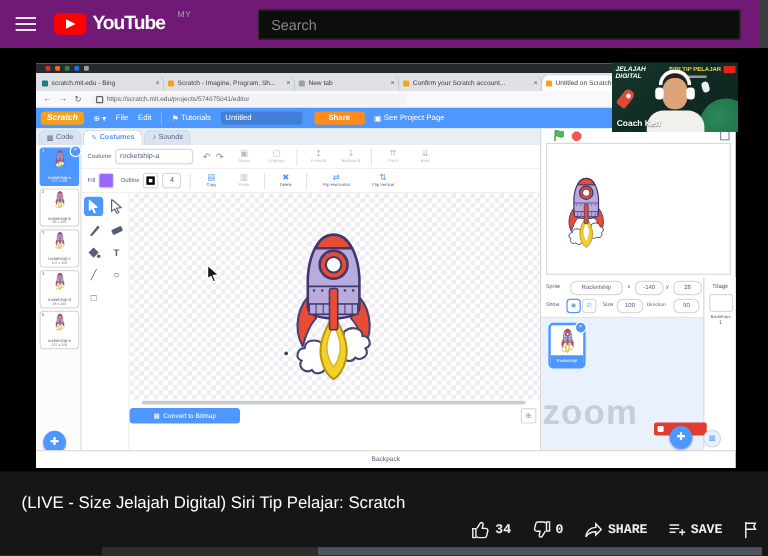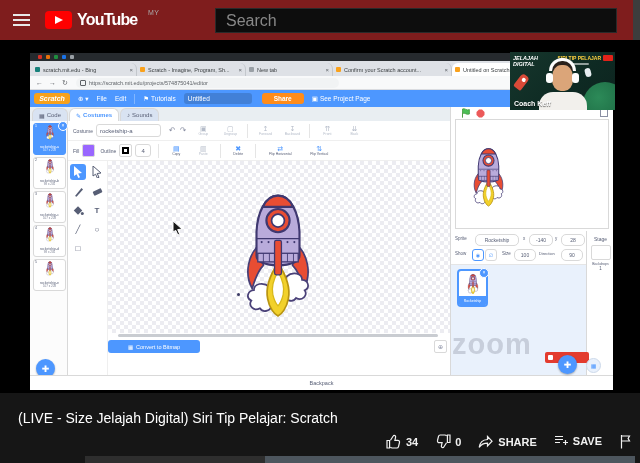--- a/index.html
+++ b/index.html
@@ -1,30 +1,30 @@
 <!DOCTYPE html>
 <html><head>
 <meta charset="utf-8">
 <style>
   html,body{margin:0;padding:0;background:#181818;}
   #app{position:relative;width:640px;height:463px;overflow:hidden;background:#181818;
        font-family:"Liberation Sans","DejaVu Sans",sans-serif;-webkit-font-smoothing:antialiased;}
   .abs{position:absolute;}
   .flex{display:flex;align-items:center;}
   
-  #yt-header{left:0;top:0;width:640px;height:40px;background:#7f1d1d;}
+  #yt-header{left:0;top:0;width:640px;height:40px;background:#701a75;}
   #hamburger{left:13px;top:14px;width:17px;height:12px;
     background:repeating-linear-gradient(#e8e8e8 0 2px,transparent 2px 5px);}
   #yt-logo-badge{left:45px;top:11px;width:27px;height:18px;background:#f00;border-radius:4px;}
   #yt-logo-badge:after{content:"";position:absolute;left:10px;top:5px;border-left:8px solid #fff;
     border-top:4.5px solid transparent;border-bottom:4.5px solid transparent;}
   #yt-wordmark{left:77px;top:11px;color:#fff;font-size:16px;font-weight:700;letter-spacing:-.8px;}
   #yt-region{left:148px;top:9px;color:#aaa;font-size:7px;letter-spacing:.5px;}
   #yt-search{left:215px;top:8px;width:390px;height:23px;background:#0d0d0d;border:1px solid #2a2a2a;
-    color:#bbb;font-size:16px;padding:0 0 0 10px;outline:none;}
+    color:#bbb;font-size:12px;padding:0 0 0 10px;outline:none;}
   #yt-search::placeholder{color:#888;}
   #page-scrollbar{right:0;top:0;width:7px;height:47px;background:#3d3d3d;}
   
   #player{left:0;top:40px;width:640px;height:353px;background:#000;}
   #screen{left:30px;top:13px;width:583px;height:337px;background:#fff;overflow:hidden;}
   
   #fav-strip{left:0;top:0;width:583px;height:8px;background:#262a2e;}
   .appdot{width:4px;height:4px;border-radius:1px;margin-right:4px;}
   #tabbar{left:0;top:8px;width:583px;height:15px;background:#dee1e6;padding-left:2px;box-sizing:border-box;}
   .btab{height:13px;margin-top:2px;border-radius:6px 6px 0 0;padding:0 3px;display:flex;align-items:center;
@@ -142,21 +142,21 @@
   #wc-hair{position:absolute;left:41px;top:9px;width:23px;height:10px;background:#2a211c;border-radius:11px 11px 0 0;}
   #wc-band{position:absolute;left:39px;top:6px;width:27px;height:13px;border:3px solid #fdfdfd;border-bottom:none;
     border-radius:13px 13px 0 0;box-sizing:border-box;}
   .earcup{position:absolute;top:21px;width:7px;height:10px;background:#fdfdfd;border-radius:3px;}
   #wc-name{position:absolute;left:4px;bottom:3px;color:#fff;font-size:7px;font-weight:700;text-shadow:0 1px 1px rgba(0,0,0,.6);}
   
   #below{left:0;top:393px;width:640px;height:70px;background:#161616;}
   #hashtags{left:18px;top:5px;font-size:10px;color:#3ea6ff;}
   #vid-title{left:18px;top:17px;font-size:14px;color:#fff;font-weight:400;}
   #vid-meta{left:18px;top:46px;font-size:11px;color:#aaa;}
-  #actions{right:8px;top:41px;display:flex;align-items:flex-start;gap:7px;color:#f1f1f1;font-size:11px;font-weight:700;}
+  #actions{right:8px;top:41px;display:flex;align-items:center;gap:7px;color:#f1f1f1;font-size:11px;font-weight:700;font-family:Liberation Mono, monospace;}
   .act{display:flex;align-items:center;gap:4px;margin-left:10px;}
   #bottom-strip-l{left:85px;top:456px;width:180px;height:7px;background:#2e2e2e;}
   #bottom-strip-r{left:265px;top:456px;width:370px;height:7px;background:#4d565e;}
   .cursor-svg{position:absolute;pointer-events:none;}
 </style>
 </head>
 <body>
 
 <svg width="0" height="0" style="position:absolute">
   <symbol id="rocket" viewBox="0 0 100 150">

